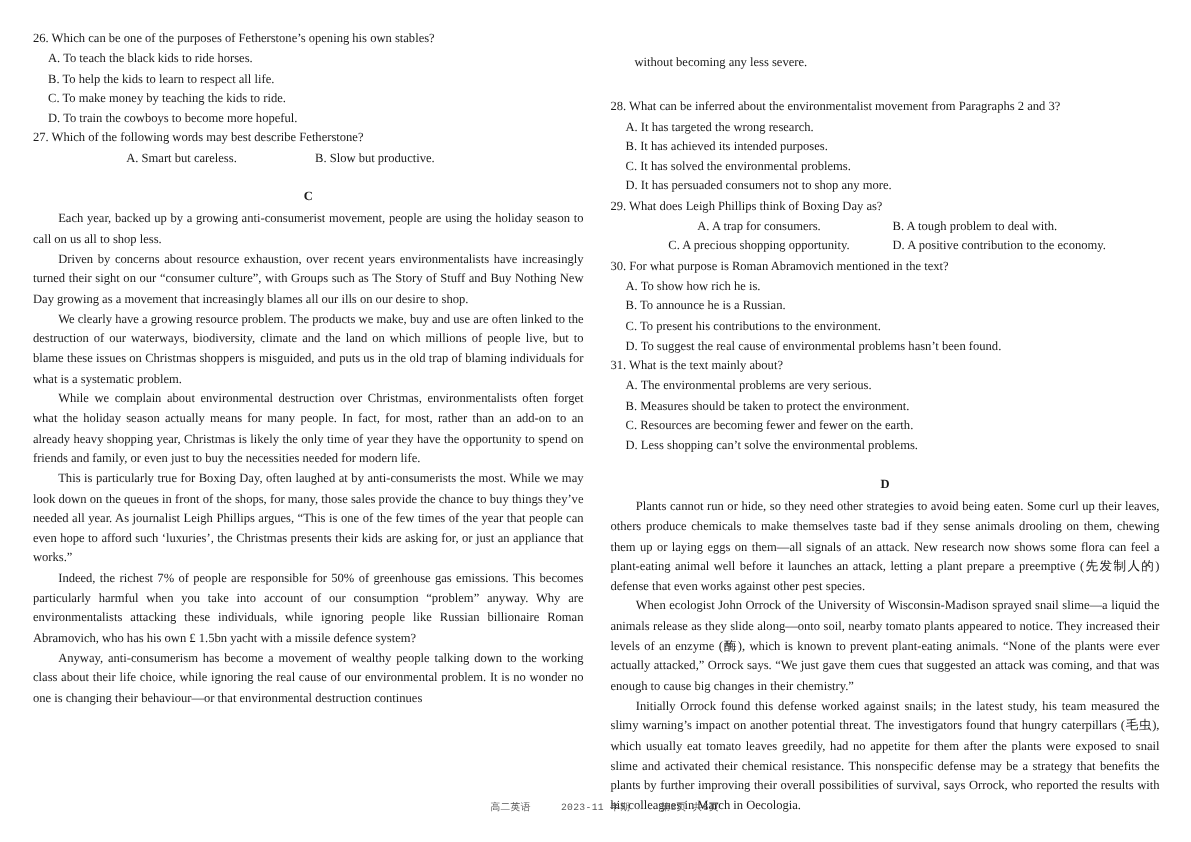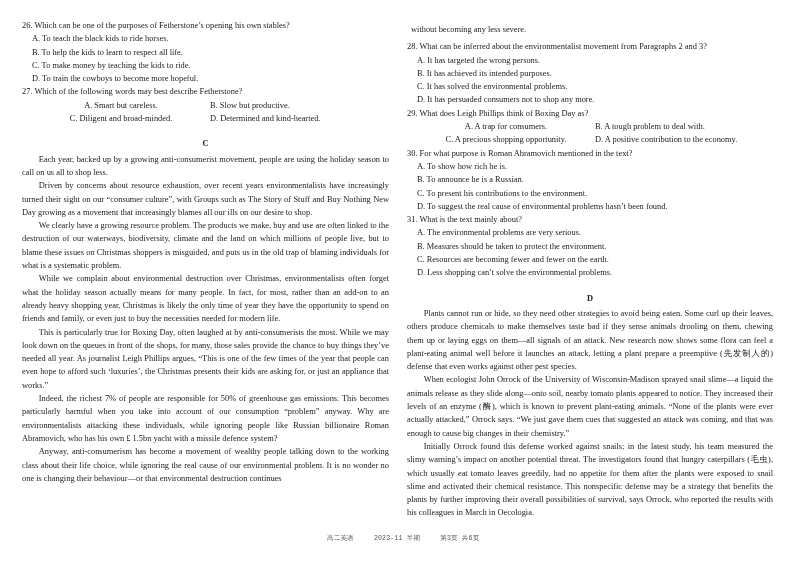--- a/index.html
+++ b/index.html
@@ -7,57 +7,53 @@
          font-family:"Liberation Serif", "DejaVu Serif", serif; color:#1a1a1a; }
   .col { position:absolute; top:19px; font-size:8.4px; line-height:13.3px; }
   .col-left { left:22px; width:367px; }
   .col-right { left:407px; width:366px; }
   .q { margin:0; }
   .opt { margin:0 0 0 10px; }
   .opt-row { display:flex; margin-left:10px; }
   .opt-row .half { width:178px; flex:none;text-align:center; }
   .heading { text-align:center; font-weight:bold; margin:12px 0 2px 0; }
   .para { margin:0; text-align:justify; text-indent:2em; }
-  .cont { margin:4px; text-align:justify; }
+  .cont { margin:16px; text-align:justify; }
   .footer { position:absolute; top:534px; left:327px; font-size:6.5px; color:#555;
             font-family:Liberation Mono, monospace; letter-spacing:0.2px; }
   .footer span { margin-right:16px; }
 </style>
 </head>
 <body>
 
 <div class="col col-left">
   <p class="q">26. Which can be one of the purposes of Fetherstone’s opening his own stables?</p>
   <p class="opt">A. To teach the black kids to ride horses.</p>
   <p class="opt">B. To help the kids to learn to respect all life.</p>
   <p class="opt">C. To make money by teaching the kids to ride.</p>
   <p class="opt">D. To train the cowboys to become more hopeful.</p>
   <p class="q">27. Which of the following words may best describe Fetherstone?</p>
   <div class="opt-row">
     <span class="half">A. Smart but careless.</span>
     <span>B. Slow but productive.</span>
   </div>
-  <div class="opt-row">
-    <span class="half">C. Diligent and broad-minded.</span>
-    <span>D. Determined and kind-hearted.</span>
-  </div>
   <div class="heading">C</div>
   <p class="para">Each year, backed up by a growing anti-consumerist movement, people are using the holiday season to call on us all to shop less.</p>
   <p class="para">Driven by concerns about resource exhaustion, over recent years environmentalists have increasingly turned their sight on our “consumer culture”, with Groups such as The Story of Stuff and Buy Nothing New Day growing as a movement that increasingly blames all our ills on our desire to shop.</p>
   <p class="para">We clearly have a growing resource problem. The products we make, buy and use are often linked to the destruction of our waterways, biodiversity, climate and the land on which millions of people live, but to blame these issues on Christmas shoppers is misguided, and puts us in the old trap of blaming individuals for what is a systematic problem.</p>
   <p class="para">While we complain about environmental destruction over Christmas, environmentalists often forget what the holiday season actually means for many people. In fact, for most, rather than an add-on to an already heavy shopping year, Christmas is likely the only time of year they have the opportunity to spend on friends and family, or even just to buy the necessities needed for modern life.</p>
   <p class="para">This is particularly true for Boxing Day, often laughed at by anti-consumerists the most. While we may look down on the queues in front of the shops, for many, those sales provide the chance to buy things they’ve needed all year. As journalist Leigh Phillips argues, “This is one of the few times of the year that people can even hope to afford such ‘luxuries’, the Christmas presents their kids are asking for, or just an appliance that works.”</p>
   <p class="para">Indeed, the richest 7% of people are responsible for 50% of greenhouse gas emissions. This becomes particularly harmful when you take into account of our consumption “problem” anyway. Why are environmentalists attacking these individuals, while ignoring people like Russian billionaire Roman Abramovich, who has his own £ 1.5bn yacht with a missile defence system?</p>
   <p class="para">Anyway, anti-consumerism has become a movement of wealthy people talking down to the working class about their life choice, while ignoring the real cause of our environmental problem. It is no wonder no one is changing their behaviour—or that environmental destruction continues</p>
 </div>
 
 <div class="col col-right">
   <p class="cont">without becoming any less severe.</p>
   <p class="q">28. What can be inferred about the environmentalist movement from Paragraphs 2 and 3?</p>
-  <p class="opt">A. It has targeted the wrong persons.</p>
+  <p class="opt">A. It has targeted the wrong research.</p>
   <p class="opt">B. It has achieved its intended purposes.</p>
   <p class="opt">C. It has solved the environmental problems.</p>
   <p class="opt">D. It has persuaded consumers not to shop any more.</p>
   <p class="q">29. What does Leigh Phillips think of Boxing Day as?</p>
   <div class="opt-row">
     <span class="half">A. A trap for consumers.</span>
     <span>B. A tough problem to deal with.</span>
   </div>
   <div class="opt-row">
     <span class="half">C. A precious shopping opportunity.</span>

